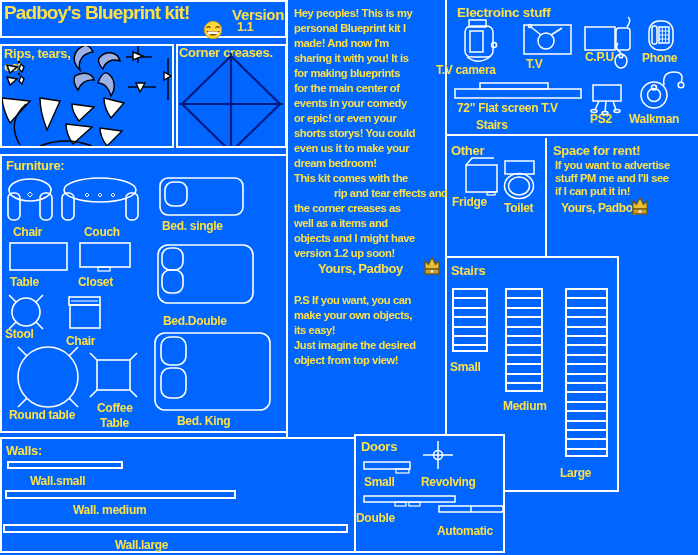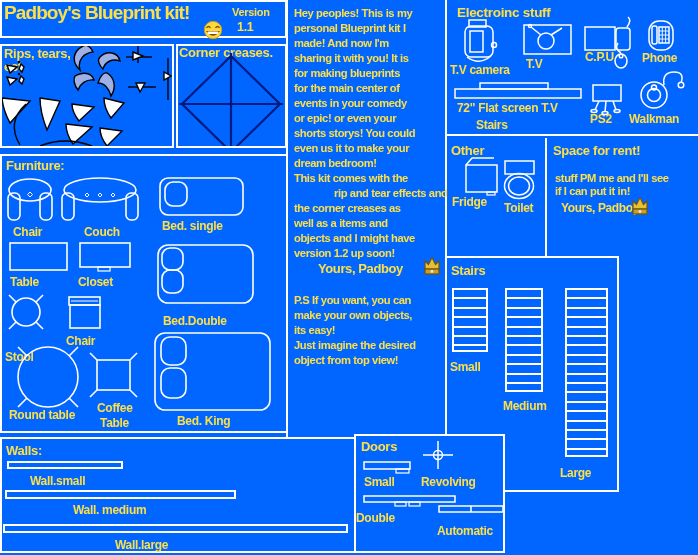--- a/index.html
+++ b/index.html
@@ -28,33 +28,33 @@
   <div class="vline" style="left:445px;top:0;width:2px;height:436px;"></div>
   <div style="position:absolute;left:447px;top:0;width:251px;height:136px;border-bottom:2px solid #fff;box-sizing:border-box;"></div>
   <div class="vline" style="left:545px;top:138px;width:2px;height:118px;"></div>
   <div class="hline" style="left:447px;top:256px;width:172px;height:2px;"></div>
   <div class="vline" style="left:617px;top:256px;width:2px;height:236px;"></div>
   <div class="hline" style="left:505px;top:490px;width:114px;height:2px;"></div>
   <div class="box" style="left:0;top:437px;width:356px;height:116px;"></div>
   <div class="box" style="left:354px;top:434px;width:151px;height:119px;"></div>
 
   <div class="hd" style="left:4px;top:3px;font-size:19px;letter-spacing:-0.9px;">Padboy's Blueprint kit!</div>
-  <div class="hd" style="left:232px;top:7px;font-size:11px;">Version</div>
+  <div class="hd" style="left:232px;top:7px;font-size:15px;">Version</div>
   <div class="hd" style="left:237px;top:21px;font-size:12.5px;">1.1</div>
 
   <div class="hd" style="left:4px;top:47px;">Rips, tears,</div>
   <div class="hd" style="left:4px;top:60px;">ect</div>
   <div class="hd" style="left:179px;top:46px;">Corner creases.</div>
 
   <div class="hd" style="left:6px;top:159px;">Furniture:</div>
   <div class="lbl" style="left:13px;top:226px;">Chair</div>
   <div class="lbl" style="left:84px;top:226px;">Couch</div>
   <div class="lbl" style="left:10px;top:276px;">Table</div>
   <div class="lbl" style="left:78px;top:276px;">Closet</div>
-  <div class="lbl" style="left:5px;top:328px;margin-top:23px;">Stool</div>
+  <div class="lbl" style="left:5px;top:328px;">Stool</div>
   <div class="lbl" style="left:66px;top:335px;">Chair</div>
   <div class="lbl" style="left:9px;top:409px;">Round table</div>
   <div class="lbl" style="left:97px;top:402px;">Coffee</div>
   <div class="lbl" style="left:100px;top:417px;">Table</div>
   <div class="lbl" style="left:162px;top:220px;">Bed. single</div>
   <div class="lbl" style="left:163px;top:315px;">Bed.Double</div>
   <div class="lbl" style="left:177px;top:415px;">Bed. King</div>
 
   <div>
     <div class="msg" style="left:294px;top:6px;">Hey peoples! This is my</div>
@@ -76,33 +76,34 @@
     <div class="msg" style="left:294px;top:246px;">version 1.2 up soon!</div>
     <div class="msg" style="left:318px;top:262px;font-size:13px;">Yours, Padboy</div>
     <div class="msg" style="left:294px;top:293px;">P.S If you want, you can</div>
     <div class="msg" style="left:294px;top:308px;">make your own objects,</div>
     <div class="msg" style="left:294px;top:323px;">its easy!</div>
     <div class="msg" style="left:294px;top:338px;">Just imagine the desired</div>
     <div class="msg" style="left:294px;top:353px;">object from top view!</div>
   </div>
 
   <div class="hd" style="left:457px;top:6px;font-size:13.5px;">Electroinc stuff</div>
-  <div class="lbl" style="left:450px;top:64px;text-align:right;">T.V camera</div>
+  <div class="lbl" style="left:436px;top:64px;text-align:right;">T.V camera</div>
   <div class="lbl" style="left:526px;top:58px;">T.V</div>
   <div class="lbl" style="left:585px;top:51px;">C.P.U</div>
   <div class="lbl" style="left:642px;top:52px;">Phone</div>
   <div class="lbl" style="left:457px;top:102px;">72" Flat screen T.V</div>
   <div class="lbl" style="left:476px;top:119px;">Stairs</div>
   <div class="lbl" style="left:590px;top:113px;">PS2</div>
   <div class="lbl" style="left:629px;top:113px;">Walkman</div>
 
   <div class="hd" style="left:451px;top:144px;">Other</div>
   <div class="lbl" style="left:452px;top:196px;">Fridge</div>
   <div class="lbl" style="left:504px;top:202px;">Toilet</div>
   <div class="hd" style="left:553px;top:144px;">Space for rent!</div>
+  <div class="msg" style="left:555px;top:158px;">If you want to advertise</div>
   <div class="msg" style="left:555px;top:171px;">stuff PM me and I'll see</div>
   <div class="msg" style="left:555px;top:184px;">if I can put it in!</div>
   <div class="msg" style="left:561px;top:201px;font-size:12px;">Yours, Padboy.</div>
 
   <div class="hd" style="left:451px;top:264px;">Stairs</div>
   <div class="ladder" style="left:452px;top:288px;width:36px;height:64px;"></div>
   <div class="ladder" style="left:505px;top:288px;width:38px;height:104px;"></div>
   <div class="ladder" style="left:565px;top:288px;width:43px;height:169px;"></div>
   <div class="lbl" style="left:450px;top:361px;">Small</div>
   <div class="lbl" style="left:503px;top:400px;">Medium</div>

